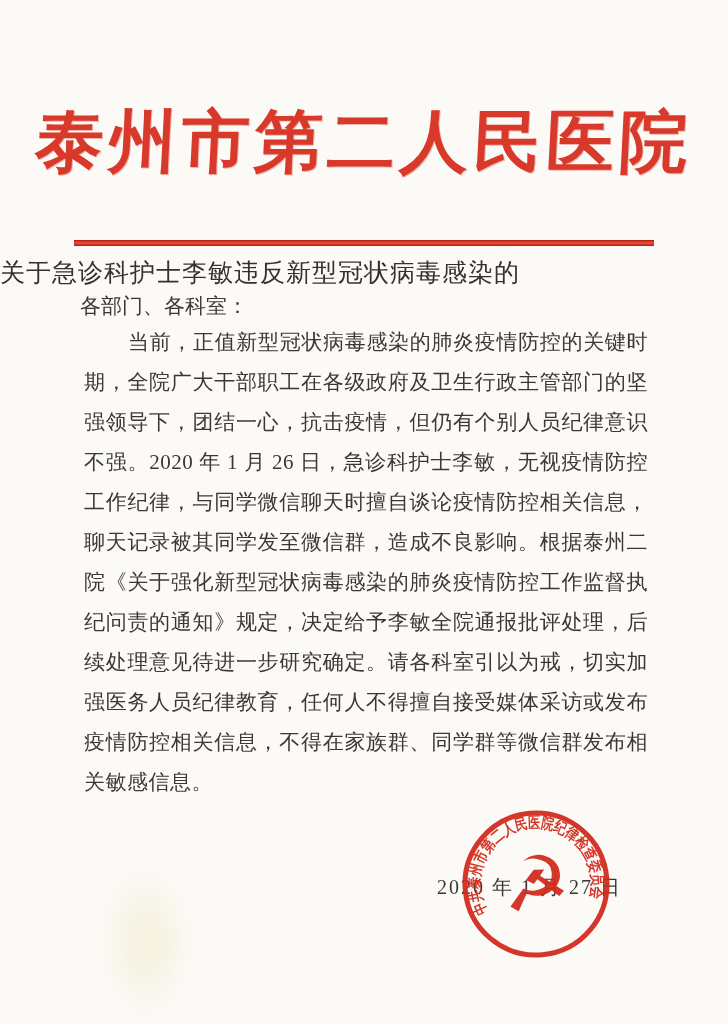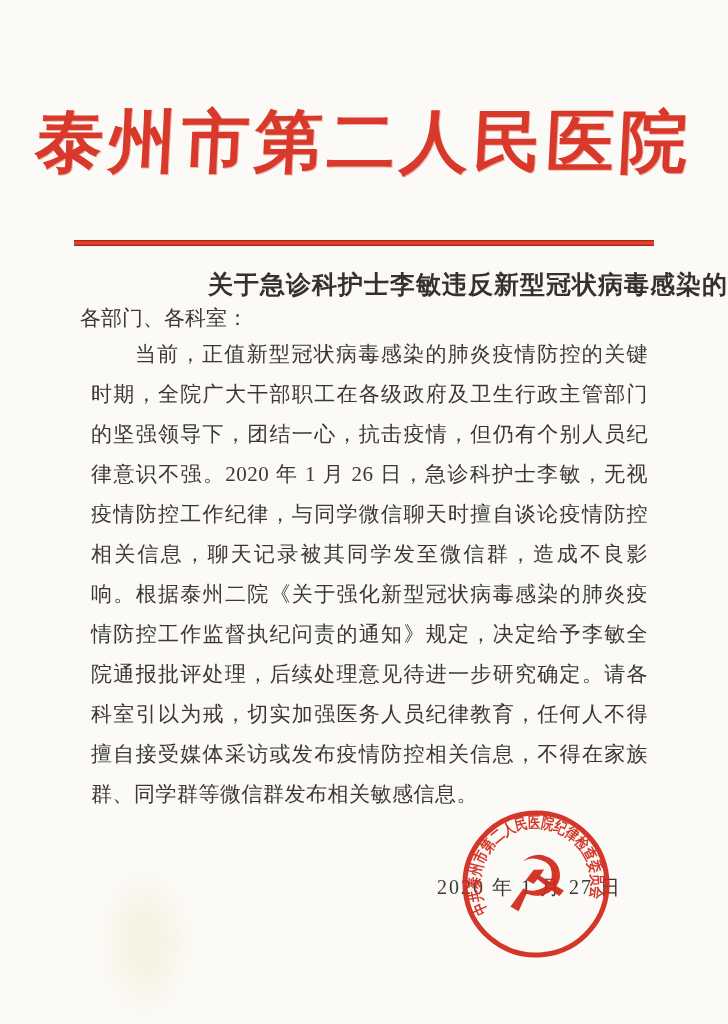--- a/index.html
+++ b/index.html
@@ -27,39 +27,39 @@
     transform: skewX(-3deg);
     text-shadow: 1px 1px 0 rgba(216,57,42,0.35);
     white-space: nowrap;
   }
   .red-rule {
     margin: 42px auto 0;
     width: 580px; height: 6px;
     background: linear-gradient(to bottom, #9e1a0f, #e5452f 35%, #e5452f 65%, #9e1a0f);
   }
   .doc-title {
-    margin-top: 20px;
-    text-align: right;
+    margin-top: 8px;
+    text-align: left;
     font-size: 25px;
-    font-weight: 700;
+    font-weight: 400;
     color: #35322c;
     line-height: 38px;
     letter-spacing: 1px;
   }
   .content {
     padding: 0 80px;
     color: #3b3833;
   }
   .salutation {
     margin-top: 0;
     font-size: 21px;
     line-height: 28px;
   }
   .body-para {
-    margin: 2px 0 0 11px;
+    margin: 2px 0 0 4px;
     font-size: 21px;
     line-height: 40px;
     text-align: justify;
     text-indent: 44px;
     letter-spacing: 0.5px;
   }
   .issue-date {
     position: absolute;
     top: 874px;
     right: 106px;

